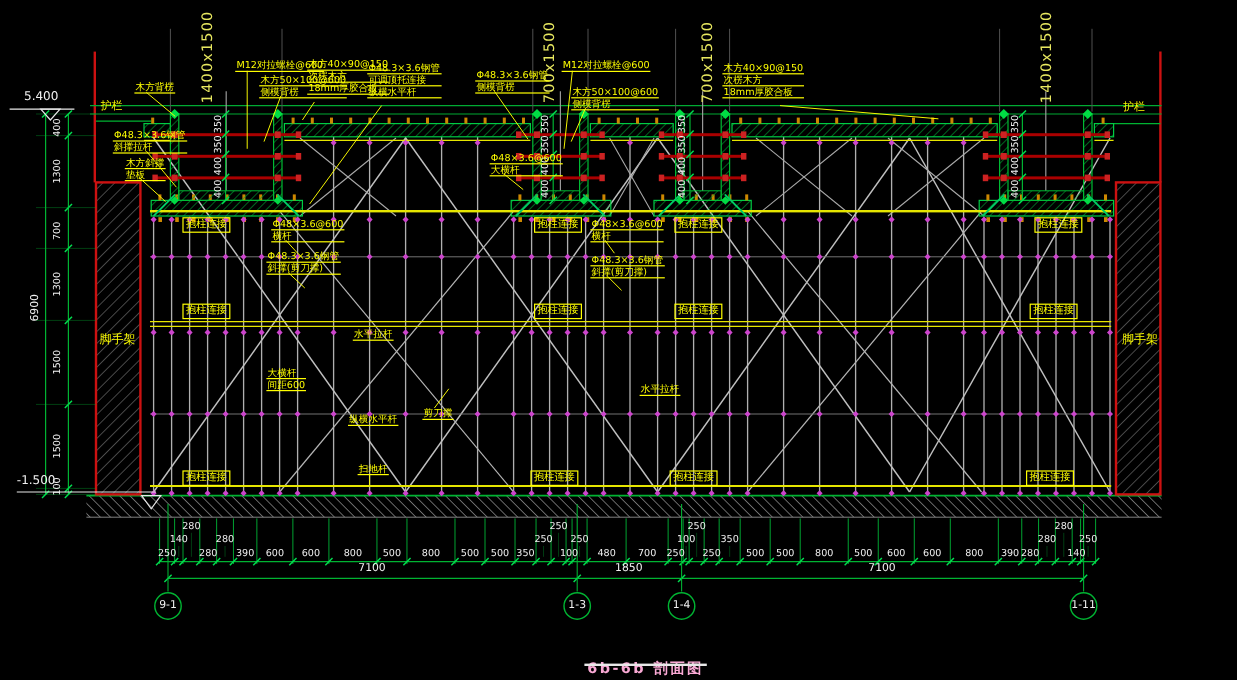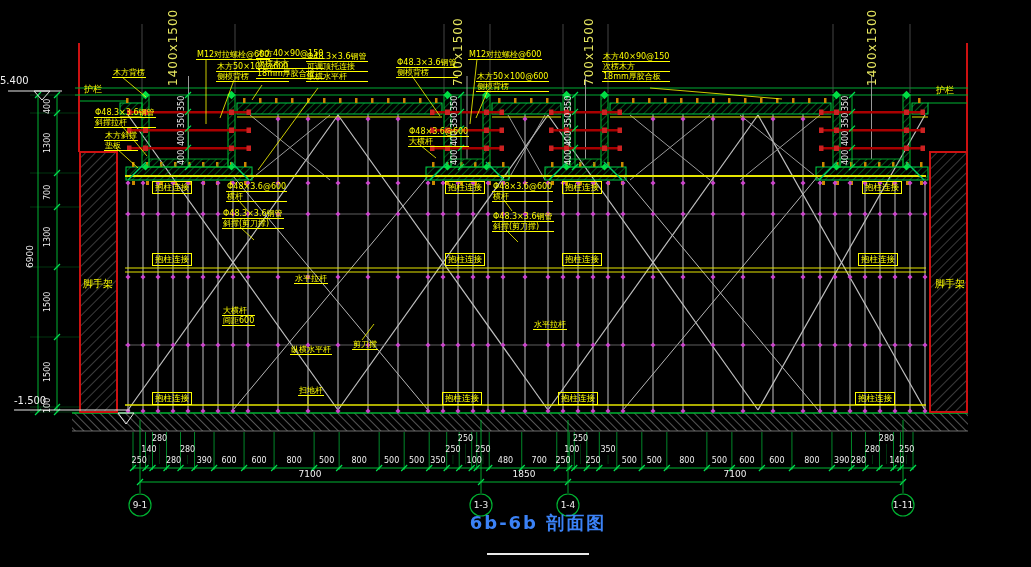--- a/index.html
+++ b/index.html
@@ -11,22 +11,22 @@
   .dim9{color:#f0f0f0;font-size:9px;line-height:9px;}
   .elev{color:#f0f0f0;font-size:10px;line-height:10px;}
   .yel{color:#ffff00;font-size:8px;line-height:9px;}
   .ann div{border-bottom:1px solid #ffff00;padding:0 1px;}
   .annbox{border:1px solid #ffff00;padding:0 2px;font-size:8.5px;line-height:11px;color:#ffff00;}
   .rot{transform:rotate(-90deg);transform-origin:0 0;}
   .sizelbl{color:#e8e860;font-size:12px;letter-spacing:1px;line-height:12px;}
   .walllbl{color:#ffff00;font-size:10px;line-height:11px;}
   .guard{color:#ffff00;font-size:9px;line-height:10px;}
   .bub{color:#f0f0f0;font-size:9px;line-height:10px;width:30px;text-align:center;}
-  #title{position:absolute;left:458px;top:511px;width:160px;text-align:center;
-         color:#3b82f6;font-size:18px;font-weight:bold;letter-spacing:2px;}
+  #title{position:absolute;left:458px;top:549px;width:160px;text-align:center;
+         color:#f9a8d4;font-size:12px;font-weight:bold;letter-spacing:2px;}
   #title-underline{position:absolute;left:487px;top:553px;width:102px;height:2px;background:#e8e8e8;}
 </style>
 </head>
 <body>
 
 <div id="stage">
   <svg id="cad" width="1031" height="567">
       <defs>
 <pattern id="hg" width="5" height="5" patternUnits="userSpaceOnUse" patternTransform="rotate(45)">
           <line x1="0" y1="0" x2="0" y2="5" stroke="#00aa33" stroke-width="1"></line>
@@ -880,21 +880,21 @@
       <div class="txt annbox" style="left: 862px; top: 181px;">抱柱连接</div>
       <div class="txt annbox" style="left: 152px; top: 253px;">抱柱连接</div>
       <div class="txt annbox" style="left: 445px; top: 253px;">抱柱连接</div>
       <div class="txt annbox" style="left: 562px; top: 253px;">抱柱连接</div>
       <div class="txt annbox" style="left: 858px; top: 253px;">抱柱连接</div>
       <div class="txt annbox" style="left: 152px; top: 392px;">抱柱连接</div>
       <div class="txt annbox" style="left: 442px; top: 392px;">抱柱连接</div>
       <div class="txt annbox" style="left: 558px; top: 392px;">抱柱连接</div>
       <div class="txt annbox" style="left: 855px; top: 392px;">抱柱连接</div>
     </div>
-  <div class="txt elev" style="left:0;top:76px">5.400</div>
+  <div class="txt elev" style="left:20px;top:76px">5.400</div>
   <div class="txt elev" style="left:14px;top:396px">-1.500</div>
   <div class="txt guard" style="left:84px;top:84px">护栏</div>
   <div class="txt guard" style="left:936px;top:85px">护栏</div>
   <div class="txt walllbl" style="left:83px;top:278px">脚手架</div>
   <div class="txt walllbl" style="left:935px;top:278px">脚手架</div>
   <div id="title">6b-6b 剖面图</div>
   <div id="title-underline"></div>
 </div>
 
 </body></html>

